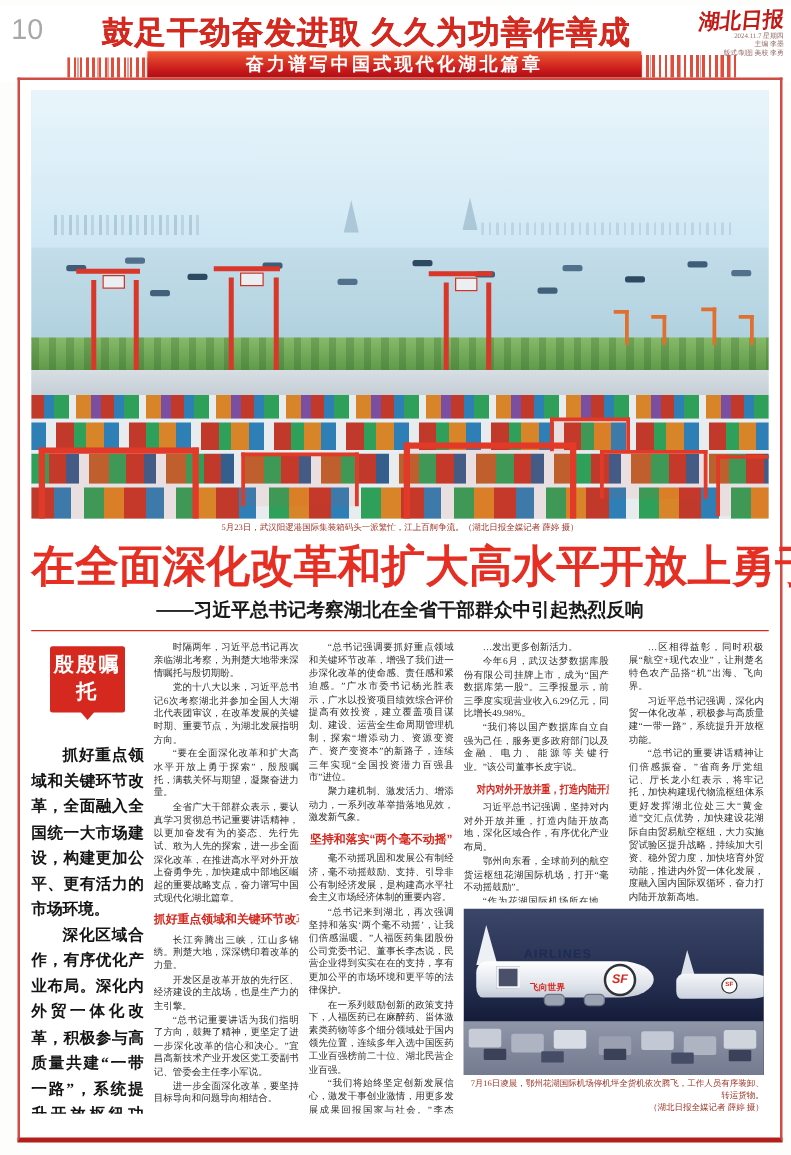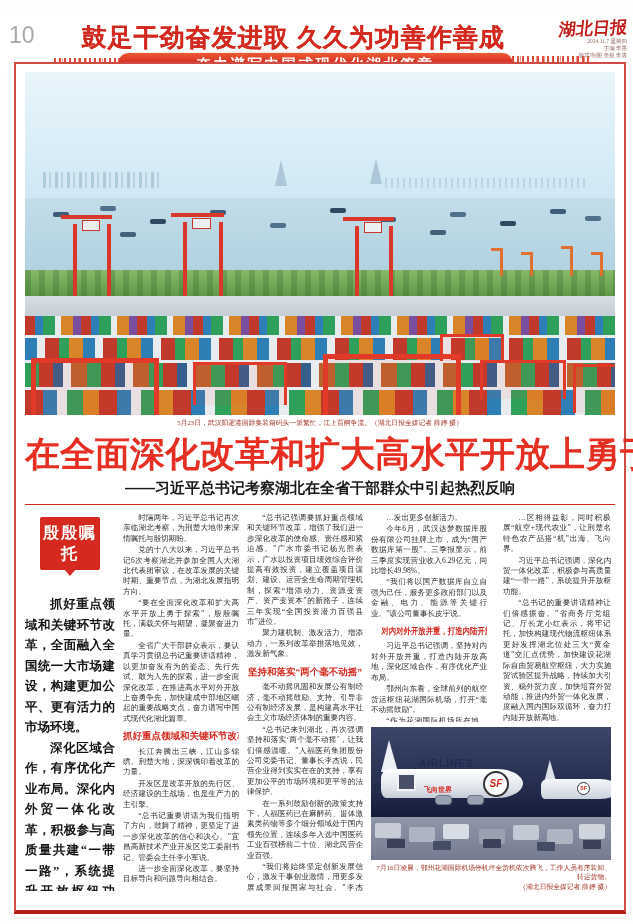--- a/index.html
+++ b/index.html
@@ -1,23 +1,23 @@
 <!DOCTYPE html>
 <html><head>
 <meta charset="utf-8">
 <style>
   html,body{margin:0;padding:0;}
   body{width:633px;height:924px;position:relative;background:#fdfdfc;font-family:"Liberation Serif",serif;overflow:hidden;}
 
   
-  .hdr{position:absolute;left:0;top:16px;width:633px;height:62px;background:#fff;}
+  .hdr{position:absolute;left:0;top:4px;width:633px;height:62px;background:#fff;}
   .pagenum{position:absolute;left:9px;top:6px;font-size:23px;color:#a8a8a8;font-family:"Liberation Sans",sans-serif;}
   .swoosh{position:absolute;left:40px;top:26px;width:540px;height:34px;background:radial-gradient(ellipse at 50% 120%,rgba(221,60,42,.30),rgba(221,60,42,0) 65%);border-radius:50% 50% 0 0;}
   .slogan{position:absolute;left:68px;top:5px;width:450px;text-align:center;color:#d5281e;font-size:25px;font-weight:900;letter-spacing:1px;text-shadow:.4px .4px 0 #c21d14;white-space:nowrap;}
-  .ribbon{position:absolute;left:118px;top:37px;width:395px;height:22px;background:linear-gradient(180deg,#ee5a33,#c8181c 70%,#a80f12);border-radius:11px;color:#fff;font-size:14.5px;font-weight:900;text-align:center;line-height:22px;letter-spacing:2.5px;box-shadow:0 1px 3px rgba(150,20,20,.45);font-family:"Liberation Sans",sans-serif;white-space:nowrap;}
+  .ribbon{position:absolute;left:118px;top:37px;width:395px;height:22px;background:linear-gradient(180deg,#ee5a33,#c8181c 70%,#a80f12);border-radius:0;color:#fff;font-size:14.5px;font-weight:900;text-align:center;line-height:22px;letter-spacing:2.5px;box-shadow:0 1px 3px rgba(150,20,20,.45);font-family:"Liberation Sans",sans-serif;white-space:nowrap;}
   .deco{position:absolute;height:17px;background:
       repeating-linear-gradient(90deg,#dd3a28 0 2px,rgba(221,58,40,0) 2px 5px),
       repeating-linear-gradient(90deg,rgba(221,58,40,.55) 0 1px,rgba(221,58,40,0) 1px 8px);
       opacity:.9;}
   .deco.l{left:54px;top:42px;width:66px;}
   .deco.r{left:512px;top:40px;width:78px;height:20px;}
   .mast{position:absolute;right:6px;top:4px;text-align:right;width:70px;}
   .mast-name{color:#c21a16;font-size:17px;font-weight:900;transform:skewX(-8deg) rotate(-2deg);line-height:18px;}
   .mast-line{font-size:5.5px;color:#936a64;line-height:7px;white-space:nowrap;}
 

